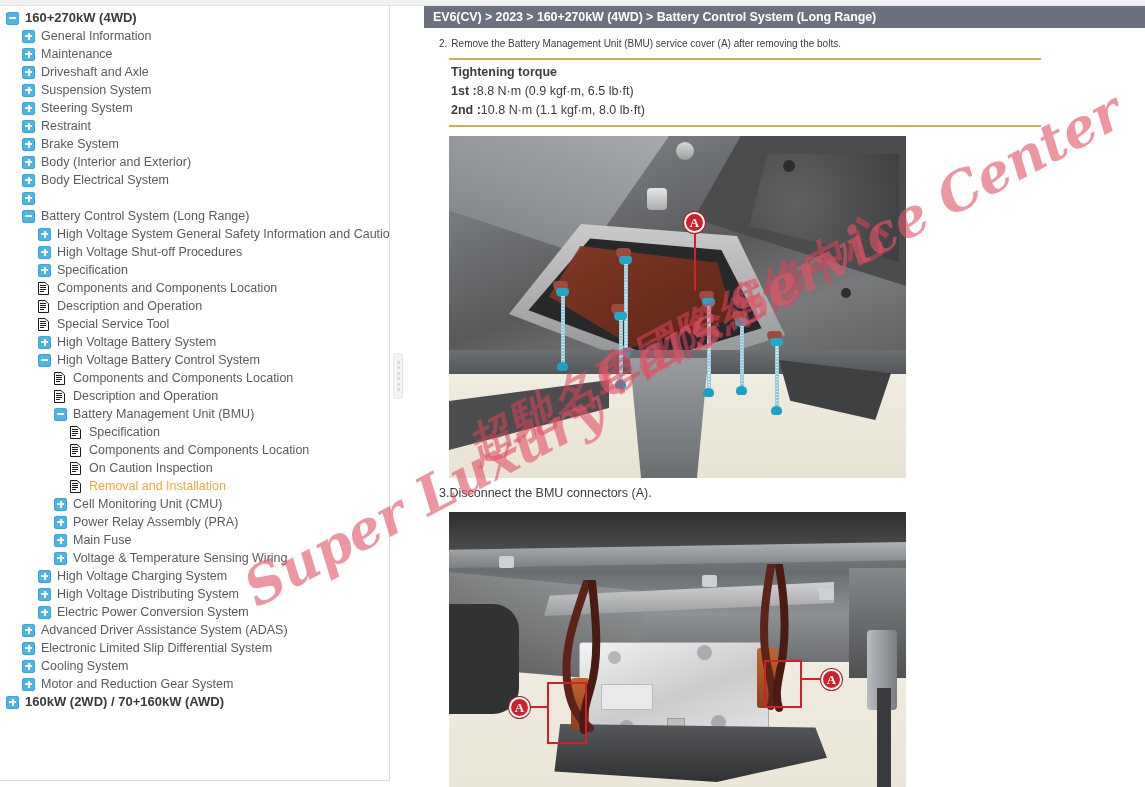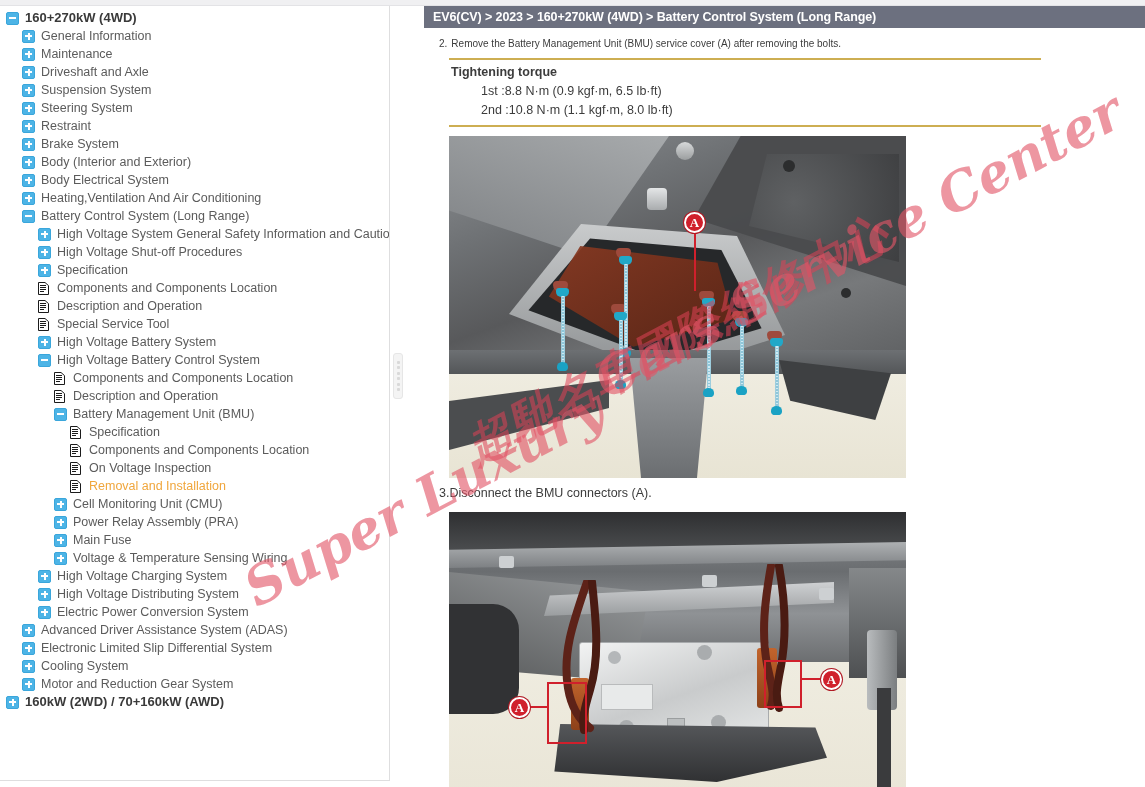--- a/index.html
+++ b/index.html
@@ -179,21 +179,21 @@
     font-weight: bold;
     color: #3c3c3c;
     padding: 1px 0 2px 2px;
   }
   .torque-row {
     font-size: 12.5px;
     color: #3c3c3c;
     padding: 2px 0 1px 2px;
     line-height: 16px;
   }
-  .torque-row b { font-weight: normal; margin-left: 30px; }
+  .torque-row b { font-weight: bold; }
 
   .fig {
     position: relative;
     margin: 9px 0 0 25px;
     width: 457px;
     background: #efece0;
     overflow: hidden;
   }
   .fig.fig1 { height: 342px; }
   .fig.fig2 { height: 297px; }
@@ -344,21 +344,20 @@
         <div class="tnode lv1">
           <span class="tgl plus"></span>
           <span class="tlabel">Body (Interior and Exterior)</span>
         </div>
         <div class="tnode lv1">
           <span class="tgl plus"></span>
           <span class="tlabel">Body Electrical System</span>
         </div>
         <div class="tnode lv1">
           <span class="tgl plus"></span>
-          <span class="tlabel">Heating,Ventilation And Air Conditioning</span>
         </div>
         <div class="tnode lv1">
           <span class="tgl minus"></span>
           <span class="tlabel">Battery Control System (Long Range)</span>
         </div>
         <div class="tnode lv2">
           <span class="tgl plus"></span>
           <span class="tlabel">High Voltage System General Safety Information and Caution</span>
         </div>
         <div class="tnode lv2">
@@ -468,21 +467,21 @@
         <div class="tnode lv4">
           <span class="tgl doc">
             <svg width="11" height="13" viewBox="0 0 11 13">
               <path d="M0.5 0.5 H7 L10.5 3.6 V12.5 H0.5 Z" fill="#ffffff" stroke="#1b1b1b" stroke-width="1"></path>
               <rect x="2" y="3" width="6" height="1" fill="#1b1b1b"></rect>
               <rect x="2" y="5" width="6" height="1" fill="#1b1b1b"></rect>
               <rect x="2" y="7" width="6" height="1" fill="#1b1b1b"></rect>
               <rect x="2" y="9" width="4" height="1" fill="#1b1b1b"></rect>
             </svg>
           </span>
-          <span class="tlabel">On Voltage Inspection</span>
+          <span class="tlabel">On Caution Inspection</span>
         </div>
         <div class="tnode lv4 selected">
           <span class="tgl doc">
             <svg width="11" height="13" viewBox="0 0 11 13">
               <path d="M0.5 0.5 H7 L10.5 3.6 V12.5 H0.5 Z" fill="#ffffff" stroke="#1b1b1b" stroke-width="1"></path>
               <rect x="2" y="3" width="6" height="1" fill="#1b1b1b"></rect>
               <rect x="2" y="5" width="6" height="1" fill="#1b1b1b"></rect>
               <rect x="2" y="7" width="6" height="1" fill="#1b1b1b"></rect>
               <rect x="2" y="9" width="4" height="1" fill="#1b1b1b"></rect>
             </svg>

